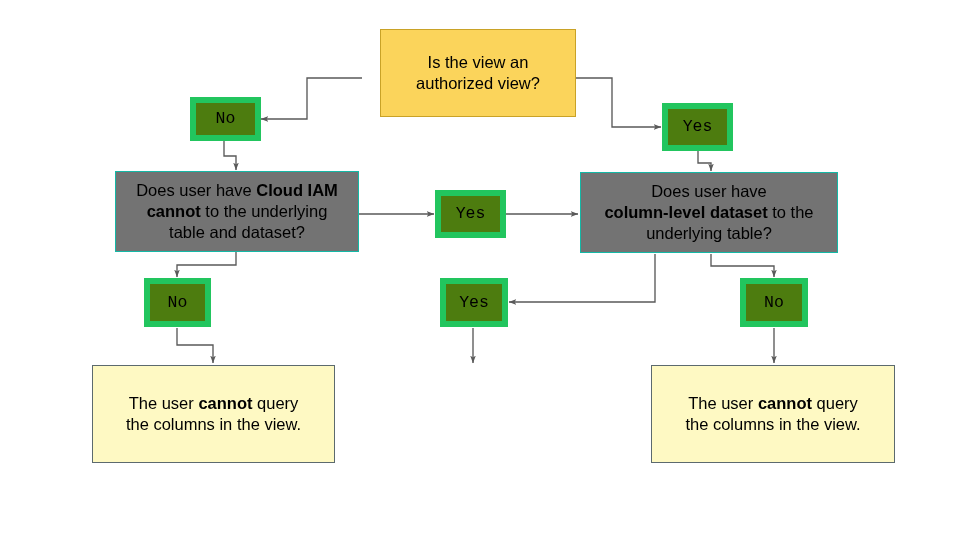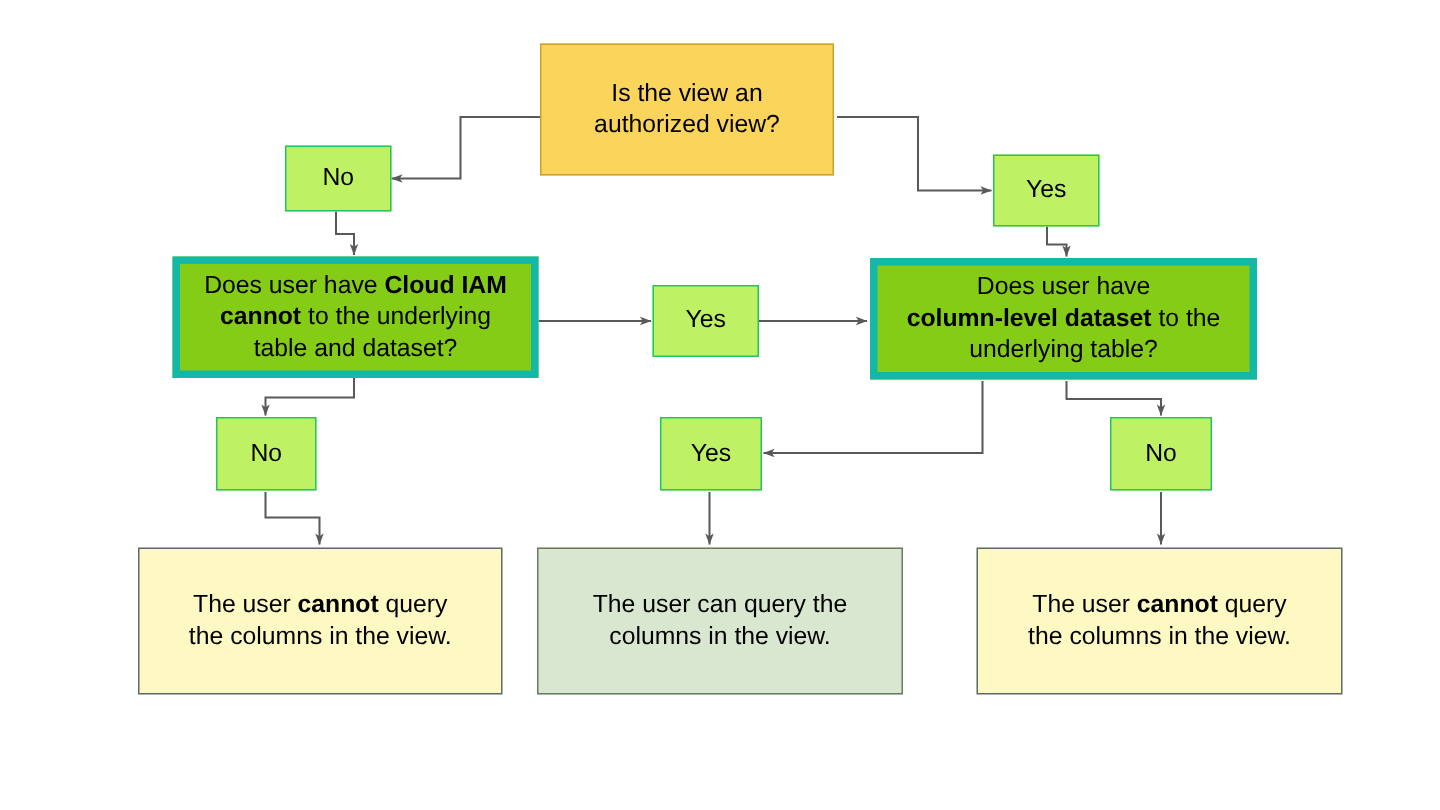--- a/index.html
+++ b/index.html
@@ -42,28 +42,29 @@
     display: block;
     width: 100%;
   }
   
   .decision-start {
     background: #FBD45B;
     border: 1px solid #C9A227;
     font-size: 16.5px;
   }
   .decision {
-    background: #84cc16;
-    border: 5px solid #14b8a6;
+    background: #737373;
+    border: 1px solid #14b8a6;
     font-size: 16.5px;
   }
   .branch {
-    background: #bef264;
-    border: 1px solid #22c55e;
+    background: #4d7c0f;
+    border: 6px solid #22c55e;
     font-size: 16.5px;
+    font-family: Liberation Mono, monospace;
   }
   .outcome-deny {
     background: #fef9c3;
     border: 1px solid #5c6a6e;
     font-size: 16.5px;
   }
   .outcome-allow {
     background: #D9E7D0;
     border: 1px solid #6a7a60;
     font-size: 16.5px;
@@ -104,21 +105,21 @@
       <path d="M655,254 L655,302 L509,302" marker-end="url(#arrow)"></path>
 
       <path d="M473,328 L473,363" marker-end="url(#arrow)"></path>
 
       <path d="M711,254 L711,266 L774,266 L774,277" marker-end="url(#arrow)"></path>
 
       <path d="M774,328 L774,363" marker-end="url(#arrow)"></path>
     </g>
   </svg>
 
-  <div class="node decision-start" style="left:360px; top:29px; width:196px; height:88px;">
+  <div class="node decision-start" style="left:380px; top:29px; width:196px; height:88px;">
     <span class="node-text">Is the view an<br>authorized view?</span>
   </div>
 
   <div class="node branch" style="left:190px; top:97px; width:71px; height:44px;">
     <span class="node-text">No</span>
   </div>
 
   <div class="node branch" style="left:662px; top:103px; width:71px; height:48px;">
     <span class="node-text">Yes</span>
   </div>
@@ -144,21 +145,18 @@
   </div>
 
   <div class="node branch" style="left:740px; top:278px; width:68px; height:49px;">
     <span class="node-text">No</span>
   </div>
 
   <div class="node outcome-deny" style="left:92px; top:365px; width:243px; height:98px;">
     <span class="node-text">The user <b>cannot</b> query<br>the columns in the view.</span>
   </div>
 
-  <div class="node outcome-allow" style="left:358px; top:365px; width:244px; height:98px;">
-    <span class="node-text">The user can query the<br>columns in the view.</span>
-  </div>
 
   <div class="node outcome-deny" style="left:651px; top:365px; width:244px; height:98px;">
     <span class="node-text">The user <b>cannot</b> query<br>the columns in the view.</span>
   </div>
 
 </div>
 
 </body></html>

